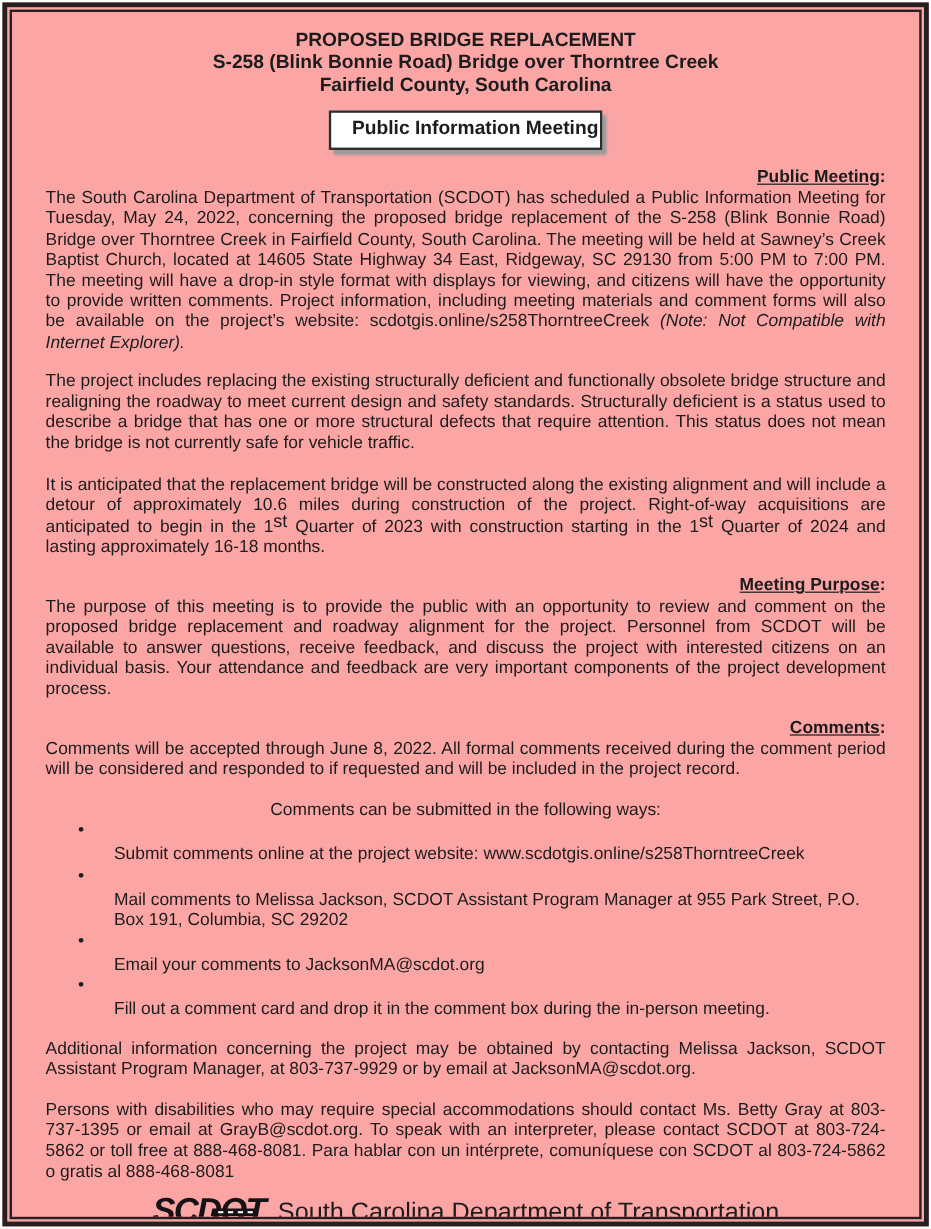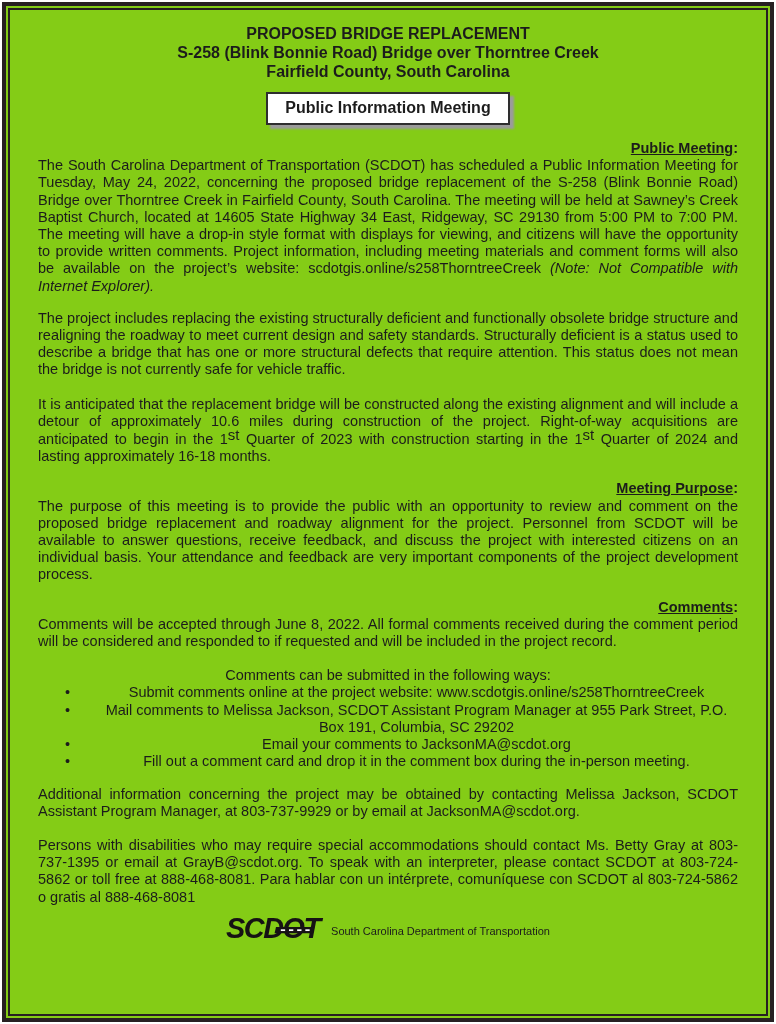--- a/index.html
+++ b/index.html
@@ -9,63 +9,63 @@
     background: #ffffff;
     font-family: "Liberation Sans", sans-serif;
     color: #1c1c1c;
     position: relative;
     overflow: hidden;
   }
   .page {
     position: absolute; top: 2px; left: 2px; right: 2px; bottom: 2px;
     border: 4px solid #272022;
     padding: 2px;
-    background: #84cc16;
+    background: #fca5a5;
   }
   .page-inner {
     width: 100%; height: 100%;
     border: 2px solid #272022;
     padding: 8px 28px 0 28px;
     overflow: hidden;
   }
   .doc-header { text-align: center; margin-top: 6px; }
   .title-line { font-size: 16px; font-weight: bold; line-height: 19px; }
   .banner-wrap { margin-top: 11px; text-align: center; }
   .banner {
     display: inline-block;
     border: 2px solid #2e2e2e;
-    padding: 5px 17px 6px 17px;
+    padding: 5px 1px 6px 17px;
     font-size: 16px; font-weight: bold;
     background: #ffffff;
     box-shadow: 4px 4px 2px #9b9b9b;
   }
   .sec { margin-top: 15px; }
   .sec-h { margin: 0; font-size: 14.5px; font-weight: bold; line-height: 17.2px; text-align: right; }
   .sec-h .u { text-decoration: underline; }
   .para { margin: 0; font-size: 14.5px; line-height: 17.2px; text-align: justify; }
   .gap-top { margin-top: 17px; }
   .intro { text-align: center; }
   .it { font-style: italic; }
   .sup { font-size: 15px; position: relative; top: -4.5px; }
   .bullets { margin: 0; }
   .bullet-row { display: flex; font-size: 14.5px; line-height: 17.2px; }
   .bullet { flex: none; width: 57px; padding-left: 27px; }
-  .bullet-text { flex: 1; text-align: center; }
+  .bullet-text { flex: 1; text-align: left; margin-top: 20px; }
   .doc-footer {
     margin-top: 10px;
     display: flex; justify-content: center; align-items: center;
   }
   .scdot-logo { flex: none; margin-right: 5px; }
   .logo-text {
     font-family: "Liberation Sans", sans-serif;
     font-weight: bold; font-style: italic;
     font-size: 30px; letter-spacing: -1.5px;
     fill: #161214;
   }
-  .org-name { font-size: 11px; color: #1c1c1c; position: relative; top: 2px; }
+  .org-name { font-size: 21px; color: #1c1c1c; position: relative; top: 2px; }
 </style>
 </head>
 <body>
 
 <div class="page">
   <div class="page-inner">
 
     <header class="doc-header">
       <div class="title-line">PROPOSED BRIDGE REPLACEMENT</div>
       <div class="title-line">S-258 (Blink Bonnie Road) Bridge over Thorntree Creek</div>

